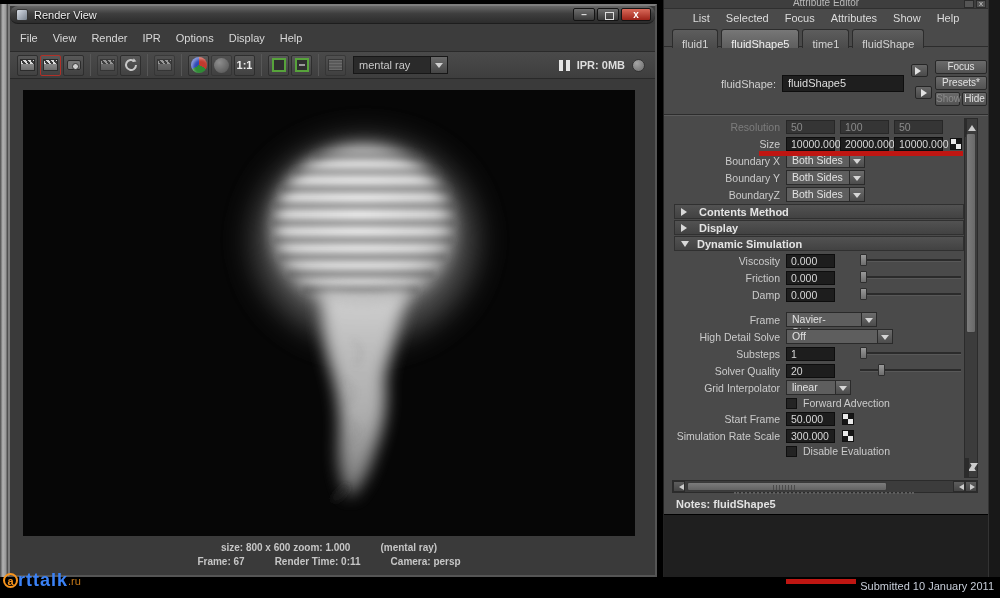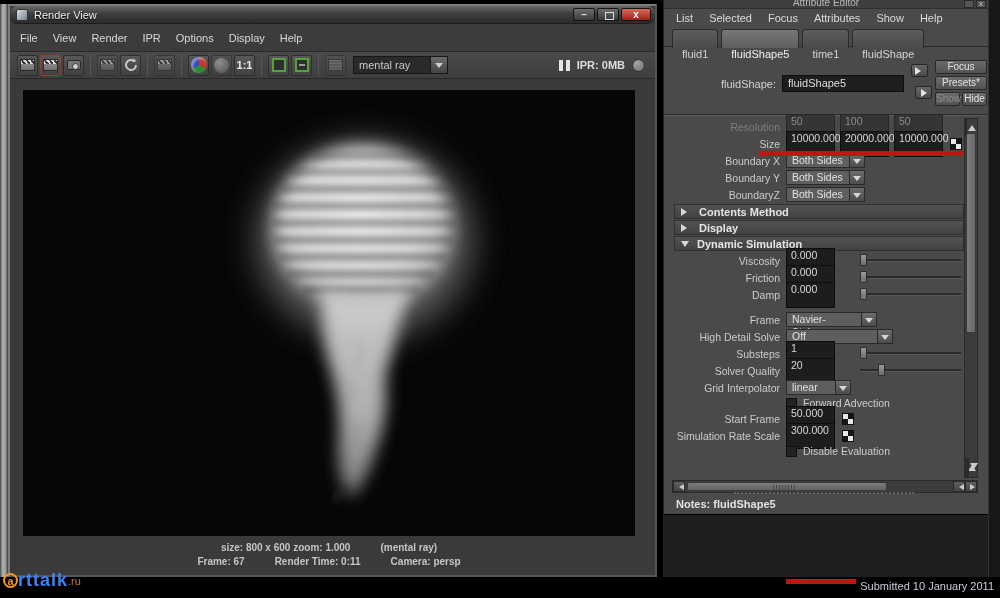--- a/index.html
+++ b/index.html
@@ -68,25 +68,25 @@
   .rv-status .line { display:flex; justify-content:center; gap:30px; height:14px; align-items:center; }
 
   
   .ae-panel { position:absolute; left:663px; top:0; width:325px; height:577px; background:#4a4a4a;
     border-left:1px solid #222; }
   .ae-titlebar { height:9px; background:#3e3e3e; overflow:hidden; position:relative; border-bottom:1px solid #2f2f2f; }
   .ae-title { position:absolute; left:0; right:0; top:-3px; text-align:center; color:#b8b8b8; font-size:10px; }
   .ae-title-btns { position:absolute; right:2px; top:0; display:flex; gap:2px; }
   .ae-tbtn { width:10px; height:8px; background:#555; border:1px solid #2b2b2b; color:#ccc;
     font-size:8px; line-height:6px; text-align:center; }
-  .ae-menubar { height:18px; display:flex; gap:16px; align-items:center; padding:0 12px; }
+  .ae-menubar { height:18px; display:flex; gap:16px; align-items:center; padding:0 4px;justify-content:center; }
   .ae-menubar span { color:#dcdcdc; font-size:11px; }
   .ae-tabs { display:flex; gap:3px; padding:2px 8px 0 8px; border-bottom:1px solid #2c2c2c; height:20px; }
   .ae-tab { background:linear-gradient(#5d5d5d,#4b4b4b); border:1px solid #2c2c2c; border-bottom:none;
-    border-radius:3px 3px 0 0; color:#d3d3d3; font-size:11px; padding:18px 9px 0 9px; height:19px; }
+    border-radius:3px 3px 0 0; color:#d3d3d3; font-size:11px; padding:8px 9px 0 9px; height:19px; }
   .ae-tab.active { background:linear-gradient(#777,#5e5e5e); color:#f0f0f0; }
   .ae-nodebar { position:absolute; left:0; top:56px; width:325px; height:58px; }
   .node-label { position:absolute; left:0; top:22px; width:112px; text-align:right; color:#d0d0d0; font-size:11px; }
   .node-field { position:absolute; left:118px; top:19px; width:122px; height:17px; background:#1e1e1e;
     border:1px solid #0e0e0e; color:#dedede; font-size:11px; line-height:15px; padding:0 5px; }
   .mini-btn { position:absolute; width:17px; height:13px; background:linear-gradient(#666,#4a4a4a);
     border:1px solid #262626; border-radius:2px; }
   .mini-btn::after { content:""; position:absolute; border:4px solid transparent; }
   .mini-btn.in { left:247px; top:8px; }
   .mini-btn.in::after { left:3px; top:2px; border-left:6px solid #e2e2e2; }
@@ -99,21 +99,21 @@
   .ae-btn.show { left:271px; color:#8a8a8a; }
   .ae-btn.hide { left:298px; width:25px; }
   .ae-divider { position:absolute; left:0; top:114px; width:325px; height:2px;
     border-top:1px solid #2c2c2c; border-bottom:1px solid #5c5c5c; }
 
   
   .ae-scroll { position:absolute; left:10px; top:118px; width:290px; height:360px; }
   .ae-row { display:flex; align-items:center; height:17px; position:relative; }
   .ae-label { width:112px; text-align:right; padding-right:6px; color:#cbcbcb; font-size:10.5px; white-space:nowrap; }
   .ae-label.gray { color:#7d7d7d; }
-  .ae-field { width:49px; height:26px; background:#1d1d1d; border:1px solid #0d0d0d; color:#d8d8d8;
+  .ae-field { width:49px; height:14px; background:#1d1d1d; border:1px solid #0d0d0d; color:#d8d8d8;
     font-size:10.5px; line-height:12px; padding:0 4px; margin-right:5px; }
   .ae-field.gray { background:#353535; color:#8a8a8a; border-color:#272727; }
   .map-icon { width:12px; height:12px; margin-left:2px;
     background:conic-gradient(#161616 0 25%,#e8e8e8 0 50%,#161616 0 75%,#e8e8e8 0); border:1px solid #111; }
   .ae-dd { display:flex; }
   .ae-dd .val { height:15px; background:#5e5e5e; border:1px solid #2a2a2a; color:#e2e2e2;
     font-size:10.5px; line-height:13px; padding:0 5px; }
   .ae-dd .btn { width:15px; height:15px; background:linear-gradient(#6c6c6c,#4c4c4c); border:1px solid #2a2a2a;
     border-left:none; position:relative; }
   .ae-dd .btn::after { content:""; position:absolute; left:3px; top:5px; border:4px solid transparent; border-top:5px solid #d6d6d6; }

